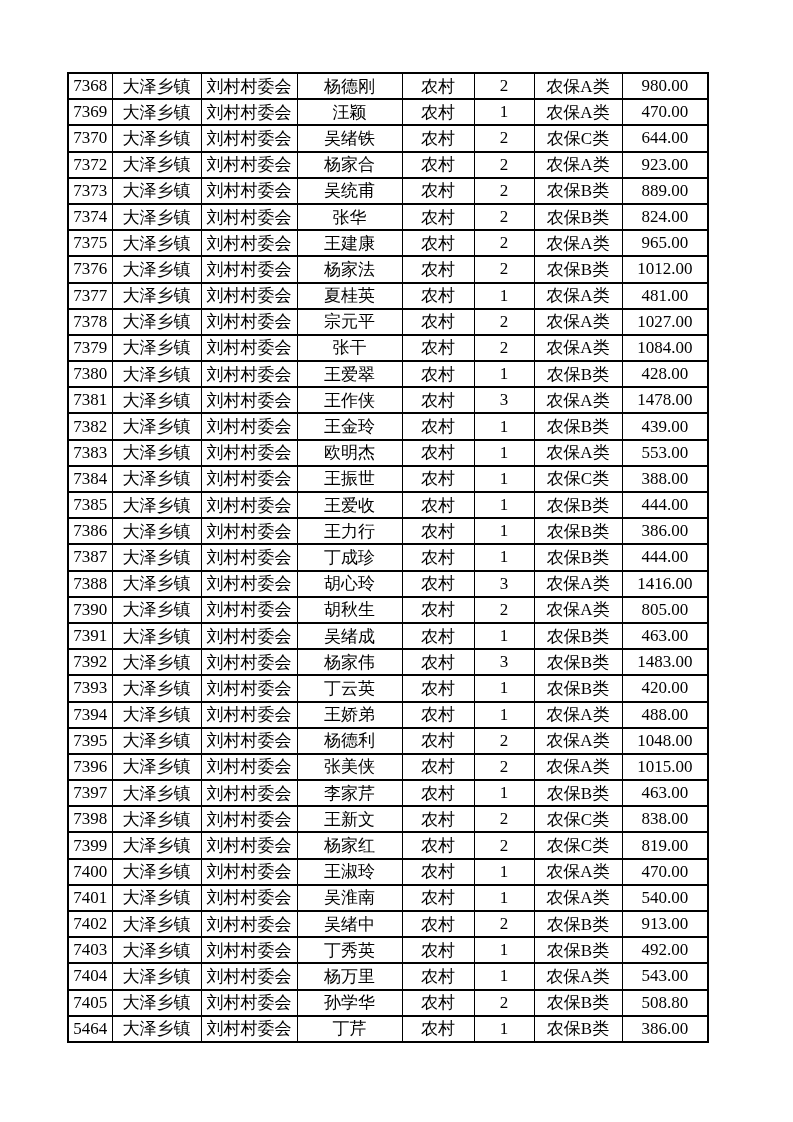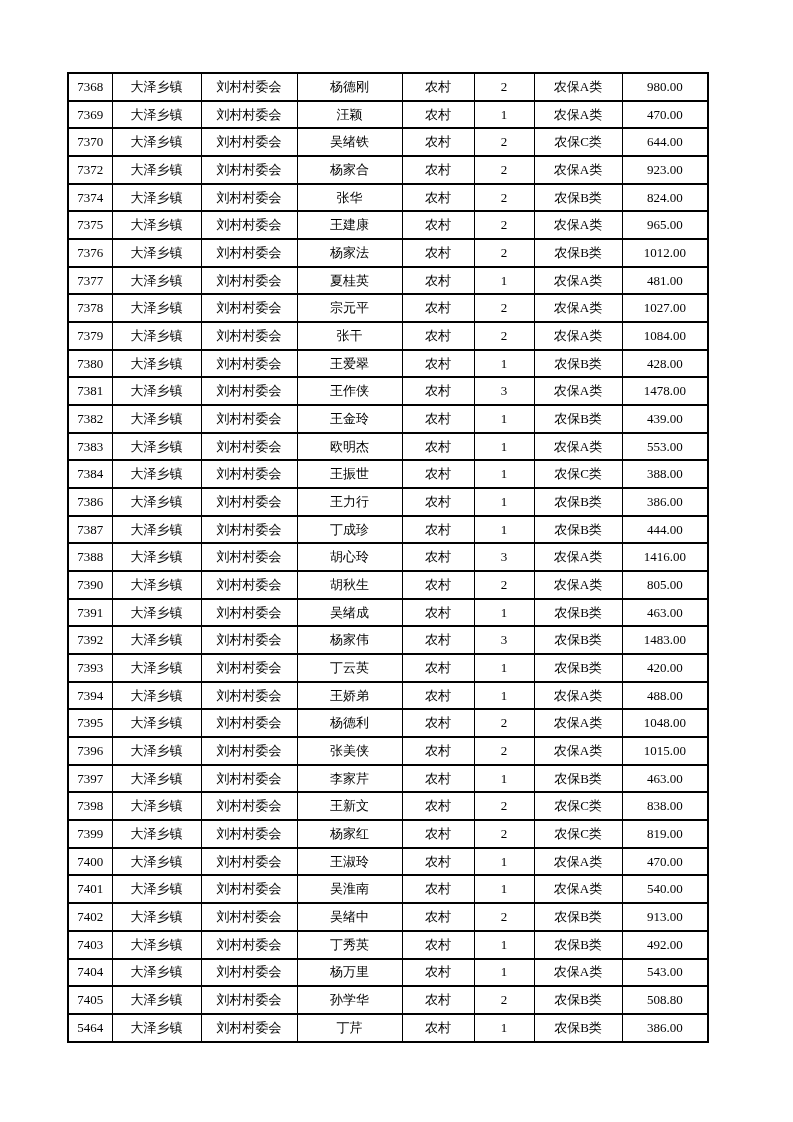--- a/index.html
+++ b/index.html
@@ -17,21 +17,21 @@
   }
   table.records {
     position: absolute;
     left: 67px;
     top: 72px;
     width: 640px;
     height: 971px;
     border-collapse: collapse;
     table-layout: fixed;
     border: 2px solid #000000;
-    font-size: 13px;
+    font-size: 17px;
     color: #000000;
   }
   table.records td {
     border-left: 1px solid #000000;
     border-right: 1px solid #000000;
     border-top: 2px solid #000000;
     border-bottom: 2px solid #000000;
     text-align: center;
     vertical-align: middle;
     padding: 0;
@@ -94,20 +94,30 @@
           <td>7372</td>
           <td>大泽乡镇</td>
           <td>刘村村委会</td>
           <td>杨家合</td>
           <td>农村</td>
           <td>2</td>
           <td>农保A类</td>
           <td class="amount">923.00</td>
         </tr>
         <tr>
+          <td>7373</td>
+          <td>大泽乡镇</td>
+          <td>刘村村委会</td>
+          <td>吴统甫</td>
+          <td>农村</td>
+          <td>2</td>
+          <td>农保B类</td>
+          <td class="amount">889.00</td>
+        </tr>
+        <tr>
           <td>7374</td>
           <td>大泽乡镇</td>
           <td>刘村村委会</td>
           <td>张华</td>
           <td>农村</td>
           <td>2</td>
           <td>农保B类</td>
           <td class="amount">824.00</td>
         </tr>
         <tr>
@@ -202,20 +212,30 @@
         </tr>
         <tr>
           <td>7384</td>
           <td>大泽乡镇</td>
           <td>刘村村委会</td>
           <td>王振世</td>
           <td>农村</td>
           <td>1</td>
           <td>农保C类</td>
           <td class="amount">388.00</td>
+        </tr>
+        <tr>
+          <td>7385</td>
+          <td>大泽乡镇</td>
+          <td>刘村村委会</td>
+          <td>王爱收</td>
+          <td>农村</td>
+          <td>1</td>
+          <td>农保B类</td>
+          <td class="amount">444.00</td>
         </tr>
         <tr>
           <td>7386</td>
           <td>大泽乡镇</td>
           <td>刘村村委会</td>
           <td>王力行</td>
           <td>农村</td>
           <td>1</td>
           <td>农保B类</td>
           <td class="amount">386.00</td>

